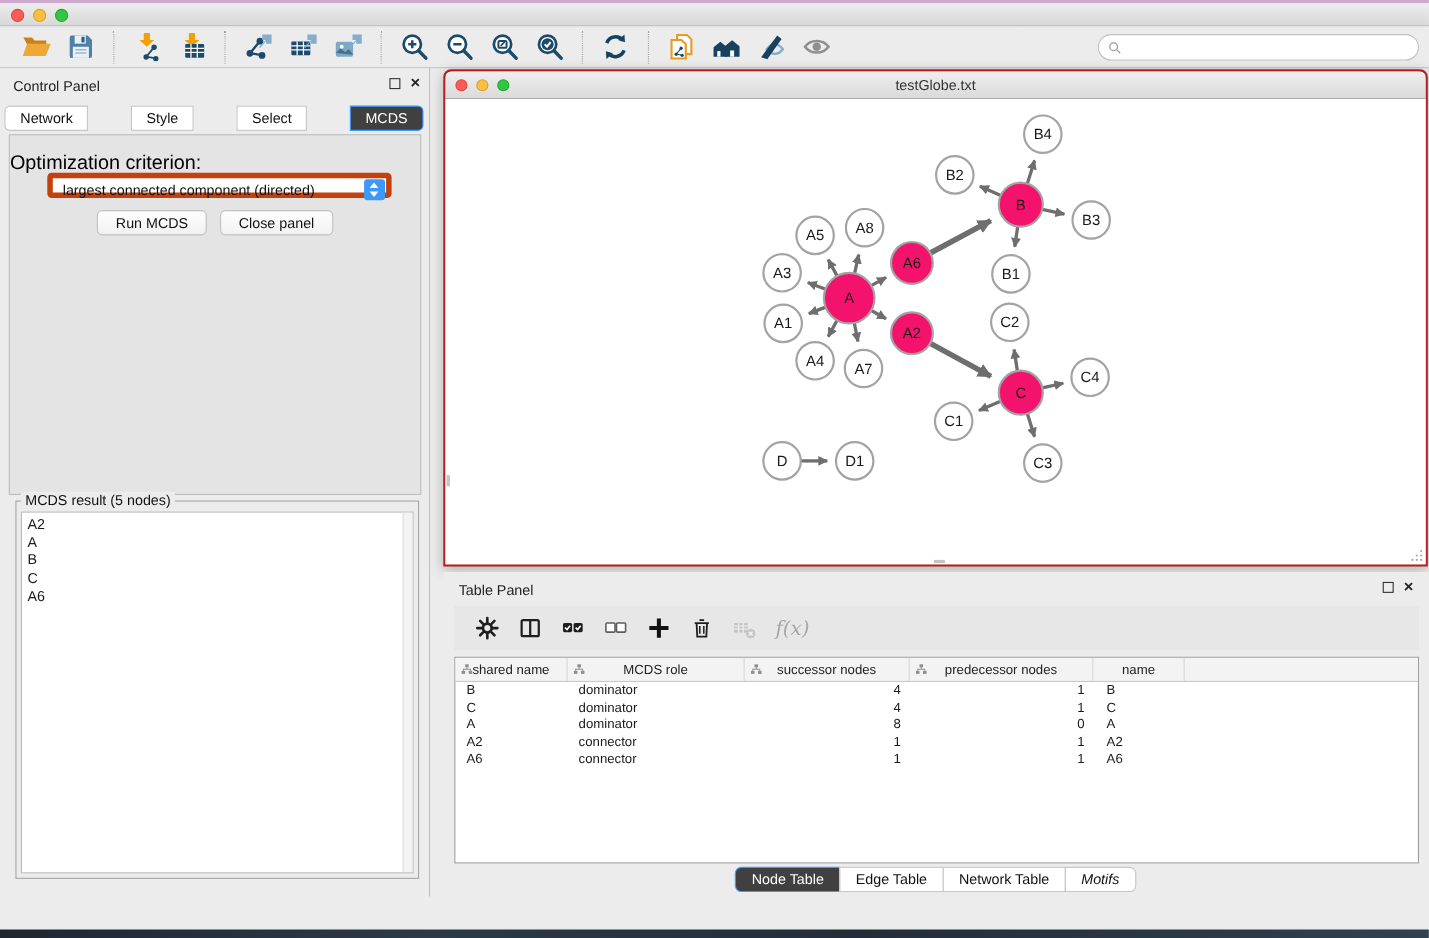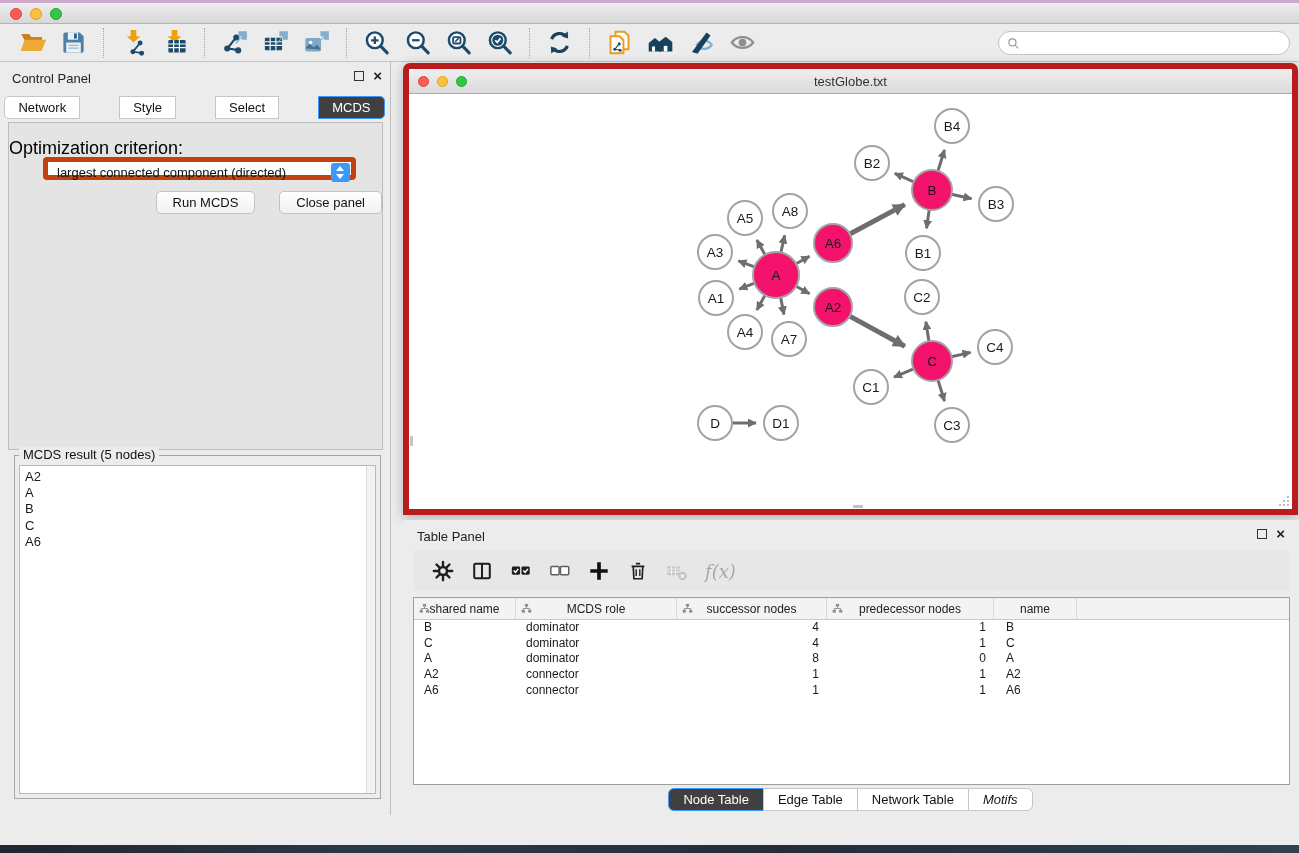--- a/index.html
+++ b/index.html
@@ -43,32 +43,32 @@
   .seg:last-child { border-radius:0 5px 5px 0; }
   .seg.sel { background:#404040; border-color:#3B99FC; color:#FFF; }
   .cp-box { position:absolute; left:8px; top:60px; width:375px; height:328px; background:#E4E4E4; border:1px solid #BDBDBD; }
   .opt-label { position:absolute; left:0; right:0; top:15px; text-align:left; font-size:18px; color:#000000; }
   .select { position:absolute; left:34px; top:34px; width:313px; height:23px; background:#FFF; border:5px solid #c2410c; border-radius:4px; }
   .select .val { position:absolute; left:9px; top:3px; font-size:13px; color:#111; white-space:nowrap; }
   .stepper { position:absolute; right:1px; top:1px; width:19px; height:19px; background:#3B99FC; border-radius:3px; }
   .stepper i { position:absolute; left:5px; width:0; height:0; border-left:4.5px solid transparent; border-right:4.5px solid transparent; }
   .stepper .up { top:3px; border-bottom:5px solid #FFF; }
   .stepper .dn { bottom:3px; border-top:5px solid #FFF; }
-  .cp-buttons { position:absolute; left:0; right:0; top:68px; display:flex; justify-content:flex-end; gap:24px; }
+  .cp-buttons { position:absolute; left:0; right:0; top:68px; display:flex; justify-content:center; gap:12px; }
   .btn { background:linear-gradient(#FFFFFF,#F1F1F1); border:1px solid #C2C2C2; border-radius:5px; font-size:13px; padding:3px 16px; color:#111; font-family:inherit; }
   .result-group { position:absolute; left:14px; top:393px; width:367px; height:344px; border:1px solid #A6A6A6; background:#ECECEC; }
   .result-legend { position:absolute; left:4px; top:-9px; background:#ECECEC; padding:0 4px; font-size:13px; color:#111; }
   .result-list { position:absolute; left:4px; top:9px; right:4px; bottom:4px; background:#FFF; border:1px solid #B9B9B9; overflow:hidden; }
   .result-scroll { position:absolute; right:0; top:0; bottom:0; width:9px; background:#F3F3F3; border-left:1px solid #DDD; }
   .result-item { font-size:13px; line-height:16.2px; padding-left:5px; }
   .result-list .pad { height:3px; }
 
   
   .net-window { position:absolute; left:403px; top:63px; width:895px; height:452px; background:#FFF;
-    border:6px solid #b91c1c; border-radius:7px 7px 0 0; box-shadow:0 3px 12px rgba(0,0,0,0.25); }
+    border:2px solid #b91c1c; border-radius:7px 7px 0 0; box-shadow:0 3px 12px rgba(0,0,0,0.25); }
   .nw-titlebar { position:absolute; left:0; top:0; right:0; height:25px; background:linear-gradient(#EFEFEF,#DADADA);
     border-bottom:1px solid #ABABAB; border-radius:7px 7px 0 0; }
   .nw-titlebar .title { position:absolute; left:0; right:0; top:5px; text-align:center; font-size:13px; color:#333; }
   .nw-lights { position:absolute; left:9px; top:7px; display:flex; gap:8px; }
   .nw-canvas { position:absolute; left:0; top:25px; right:0; bottom:0; background:#FFF; overflow:hidden; }
   .grip { position:absolute; right:2px; bottom:2px; }
   .mark-v { position:absolute; left:1px; top:342px; width:3px; height:10px; background:#C4C4C4; }
   .mark-h { position:absolute; left:444px; bottom:1px; width:10px; height:3px; background:#C4C4C4; }
   svg text { font-family:"Liberation Sans", sans-serif; }
 

